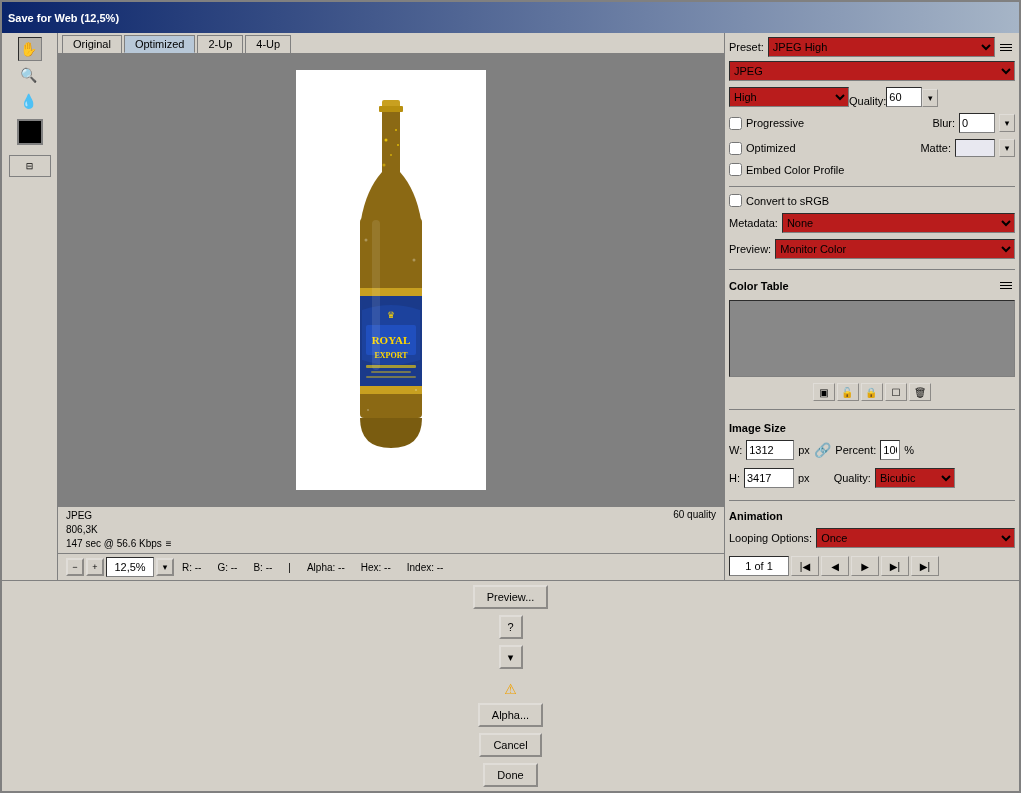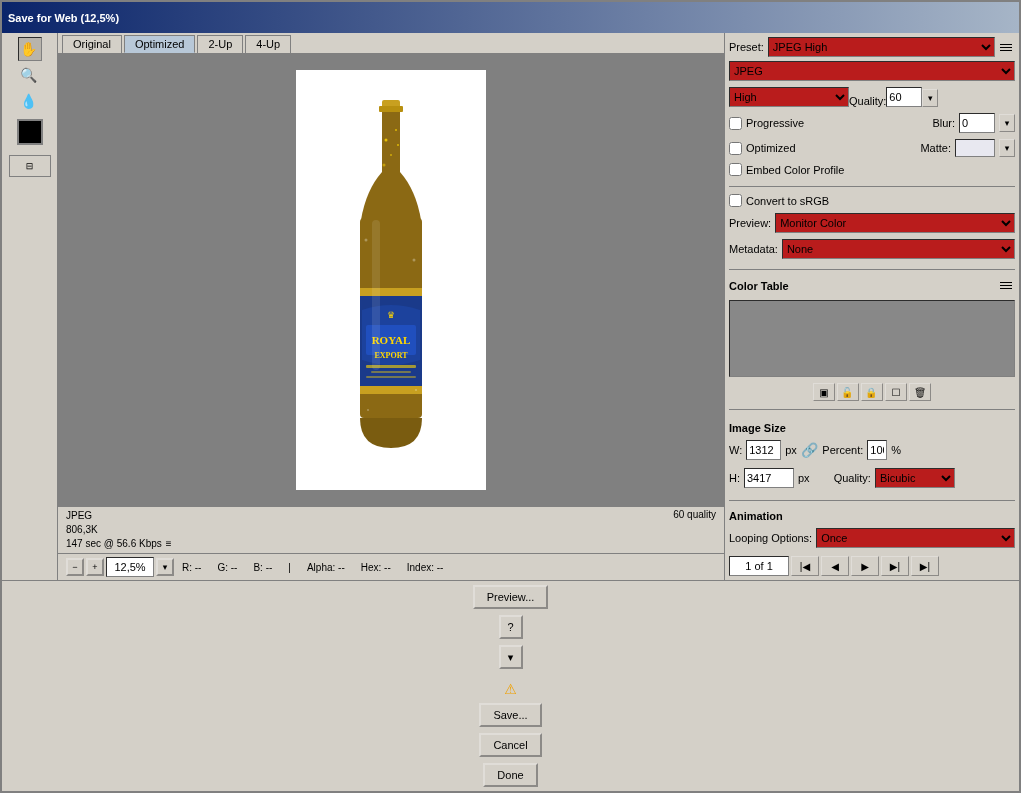--- a/index.html
+++ b/index.html
@@ -518,34 +518,34 @@
       <div class="divider"></div>
 
       <div class="panel-row">
         <div class="checkbox-row">
           <input type="checkbox" style="">
           <span class="panel-label">Convert to sRGB</span>
         </div>
       </div>
 
       <div class="panel-row">
+        <span class="panel-label">Metadata:</span>
+        <select style="flex:1;">
+          <option>None</option>
+          <option>Copyright</option>
+          <option>All</option>
+        </select>
+      </div>
+
+      <div class="panel-row">
         <span class="panel-label">Preview:</span>
         <select style="flex:1;">
           <option>Monitor Color</option>
           <option>sRGB</option>
           <option>Use Document Profile</option>
-        </select>
-      </div>
-
-      <div class="panel-row">
-        <span class="panel-label">Metadata:</span>
-        <select style="flex:1;">
-          <option>None</option>
-          <option>Copyright</option>
-          <option>All</option>
         </select>
       </div>
 
       <div class="divider"></div>
 
       <div class="color-table-header">
         <span>Color Table</span>
         <div class="menu-icon">
           <span></span>
             <span></span>
@@ -559,21 +559,21 @@
         <div class="ct-btn" title="Lock Color">🔒</div>
         <div class="ct-btn" title="New Color">☐</div>
         <div class="ct-btn" title="Delete">🗑</div>
       </div>
 
       <div class="divider"></div>
 
       <div class="section-title">Image Size</div>
       <div style="display:flex;align-items:center;gap:4px;margin-bottom:4px;">
         <span class="panel-label">W:</span>
-        <input type="text" style="width: 35px;" value="1312">
+        <input type="text" style="width: 48px;" value="1312">
         <span class="panel-label">px</span>
         <div style="font-size:14px;color:#666;">🔗</div>
         <span class="panel-label">Percent:</span>
         <input type="text" style="width: 20px;" value="100">
         <span class="panel-label">%</span>
       </div>
       <div style="display:flex;align-items:center;gap:4px;margin-bottom:4px;">
         <span class="panel-label">H:</span>
         <input type="text" style="width: 50px;" value="3417">
         <span class="panel-label">px</span>
@@ -610,18 +610,18 @@
 
     </div>
   </div>
 
   <div style="background:#d4d0c8;border-top:1px solid #808080;padding:4px 8px;display:flex;align-items:center;gap:6px;flex-direction:column;">
     <button class="btn">Preview...</button>
     <button class="btn-icon" style="width:24px;">?</button>
     <button class="btn-icon" style="width:24px;">▾</button>
     <div style="flex:1;"></div>
     <span class="warning-icon">⚠</span>
-    <button class="btn">Save...</button>
+    <button class="btn">Alpha...</button>
     <button class="btn">Cancel</button>
     <button class="btn">Done</button>
   </div>
 
 </div>
 
 </body></html>

